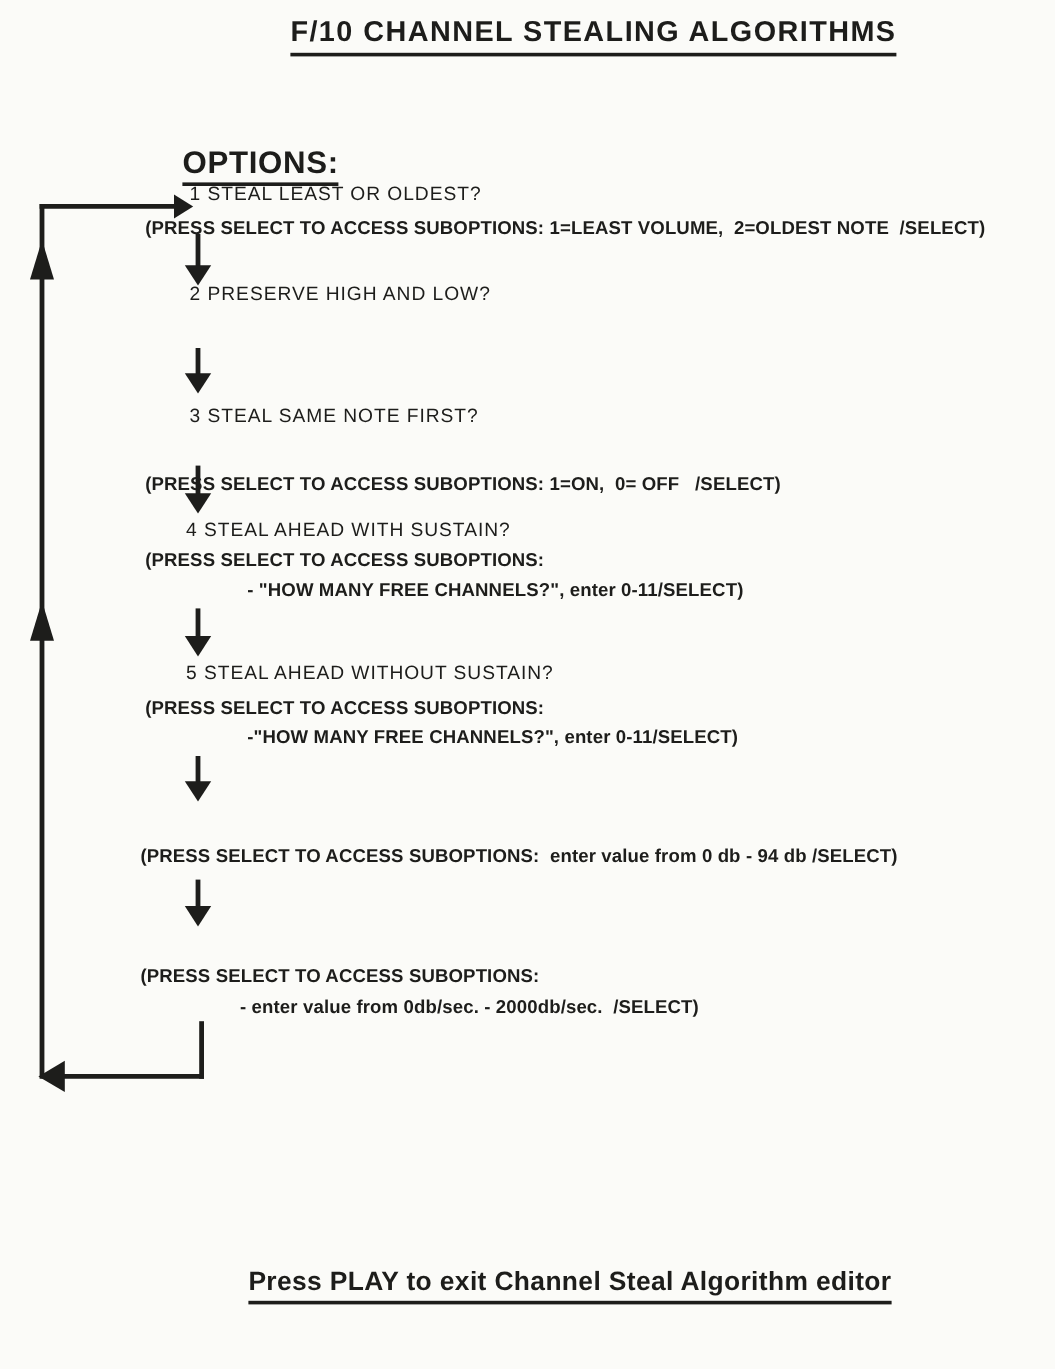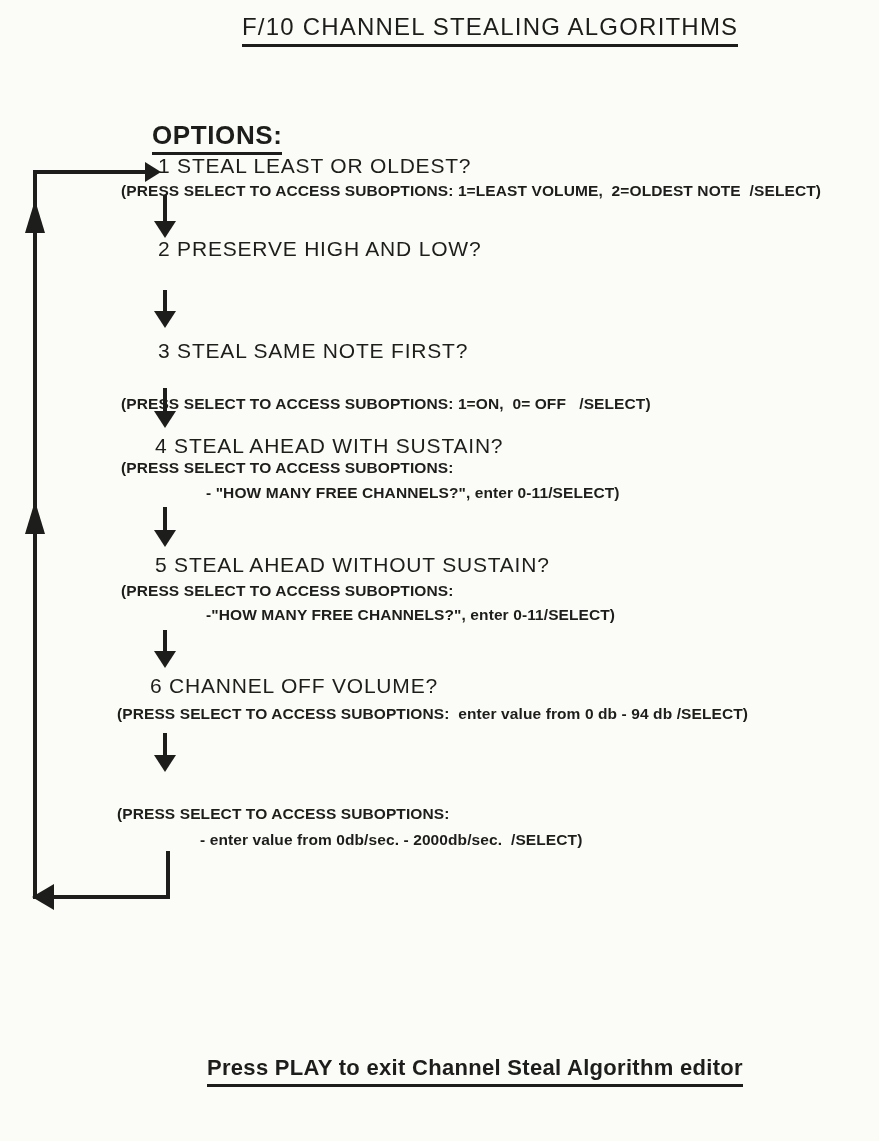--- a/index.html
+++ b/index.html
@@ -8,35 +8,35 @@
     width:879px; height:1141px;
     margin:0 auto;
     background:#fbfbf8;
     font-family:"Liberation Sans", sans-serif;
     color:#1d1d1b;
     overflow:hidden;
   }
   .title {
     position:absolute; top:13px; left:242px;
     margin:0;
-    font-size:24px; font-weight:normal; letter-spacing:1.2px;
+    font-size:24px; font-weight:bold; letter-spacing:1.2px;
     white-space:pre;
     border-bottom:3px solid #1d1d1b;
     padding-bottom:3px;
   }
   .options-heading {
     position:absolute; left:152px; top:120px;
     font-size:26px; font-weight:bold; letter-spacing:0.6px;
     white-space:pre;
     border-bottom:3px solid #1d1d1b;
     padding-bottom:1px;
   }
   .opt-label {
     position:absolute;
-    font-size:21px; font-weight:400; letter-spacing:0.8px;
+    font-size:16px; font-weight:400; letter-spacing:0.8px;
     white-space:pre;
   }
   .opt-sub {
     position:absolute;
     font-size:15.5px; font-weight:bold; letter-spacing:0.1px;
     white-space:pre;
   }
   .footer {
     position:absolute; top:1055px; left:207px;
     font-size:22px; font-weight:bold; letter-spacing:0.3px;
@@ -105,21 +105,20 @@
   <div class="opt-sub" style="left:121px; top:364px;margin-top:31px;">(PRESS SELECT TO ACCESS SUBOPTIONS: 1=ON,  0= OFF   /SELECT)</div>
 
   <div class="opt-label" style="left:155px; top:434px;">4 STEAL AHEAD WITH SUSTAIN?</div>
   <div class="opt-sub" style="left:121px; top:459px;">(PRESS SELECT TO ACCESS SUBOPTIONS:</div>
   <div class="opt-sub" style="left:206px; top:484px;">- "HOW MANY FREE CHANNELS?", enter 0-11/SELECT)</div>
 
   <div class="opt-label" style="left:155px; top:553px;">5 STEAL AHEAD WITHOUT SUSTAIN?</div>
   <div class="opt-sub" style="left:121px; top:582px;">(PRESS SELECT TO ACCESS SUBOPTIONS:</div>
   <div class="opt-sub" style="left:206px; top:606px;">-"HOW MANY FREE CHANNELS?", enter 0-11/SELECT)</div>
 
-  <div class="opt-label" style="left:150px; top:674px;">6 CHANNEL OFF VOLUME?</div>
   <div class="opt-sub" style="left:117px; top:705px;">(PRESS SELECT TO ACCESS SUBOPTIONS:  enter value from 0 db - 94 db /SELECT)</div>
 
   <div class="opt-sub" style="left:117px; top:805px;">(PRESS SELECT TO ACCESS SUBOPTIONS:</div>
   <div class="opt-sub" style="left:200px; top:831px;">- enter value from 0db/sec. - 2000db/sec.  /SELECT)</div>
 
   <div class="footer">Press PLAY to exit Channel Steal Algorithm editor</div>
 
 </div>
 
 </body></html>

